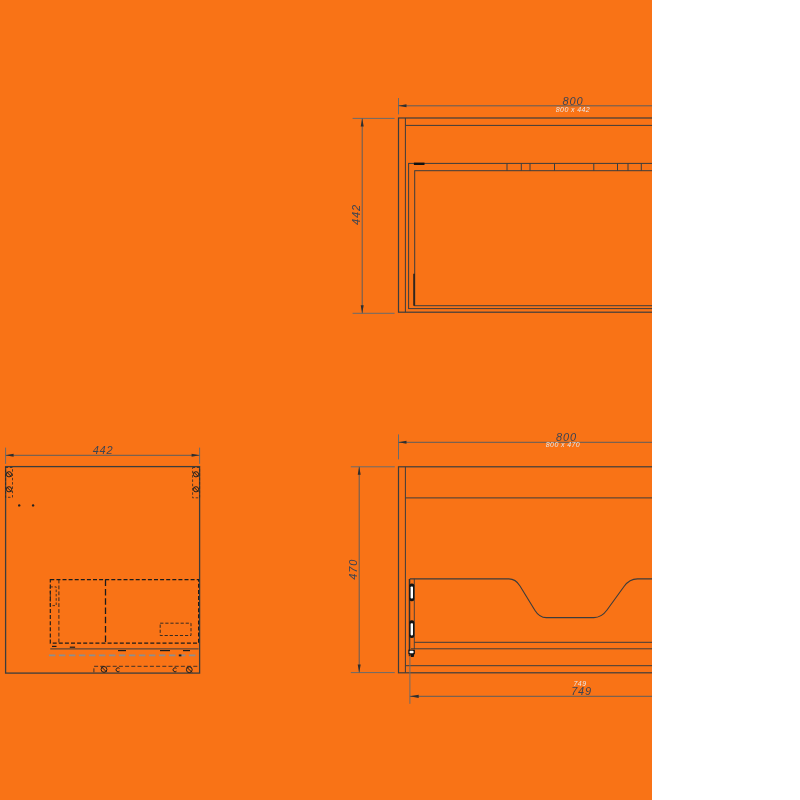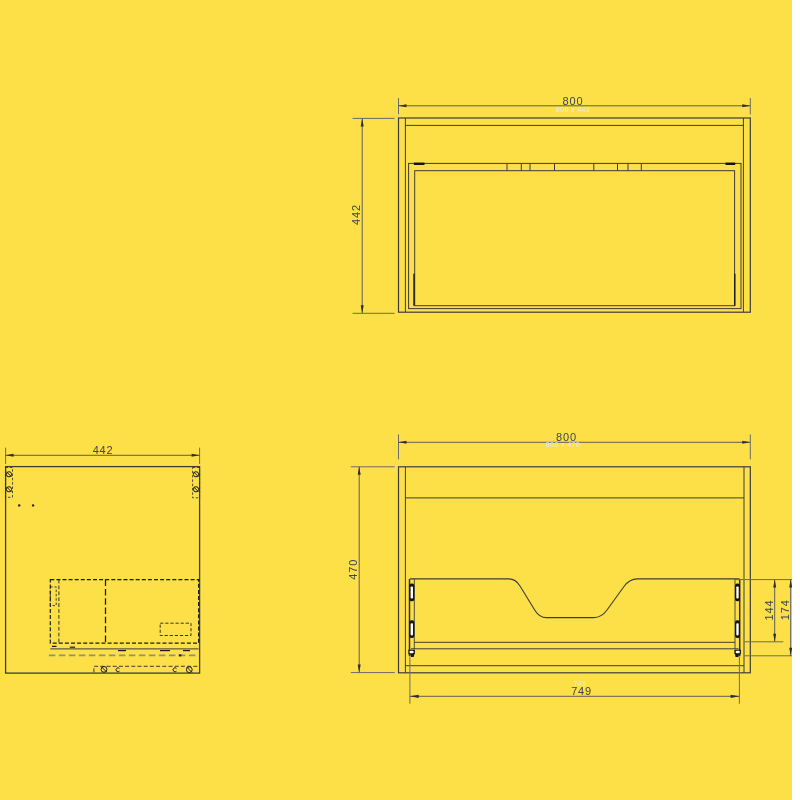--- a/index.html
+++ b/index.html
@@ -1,16 +1,16 @@
 <!DOCTYPE html>
 <html><head>
 <meta charset="utf-8">
 <style>
   html,body{margin:0;padding:0;background:#ffffff;}
-  .wrap{width:792px;height:800px;position:relative;background:#fde047;overflow:hidden;}
+  .wrap{width:652px;height:800px;position:relative;background:#f97316;overflow:hidden;font-style:italic;}
   svg{display:block;}
   text{font-family:"Liberation Sans", sans-serif;}
 </style>
 </head>
 <body>
 <div class="wrap">
 <svg width="800" height="800" viewBox="0 0 800 800" fill="none">
 
 <rect x="398.5" y="118" width="351.8" height="194.2" stroke="#3c3c3c" stroke-width="1.2"></rect>
 

